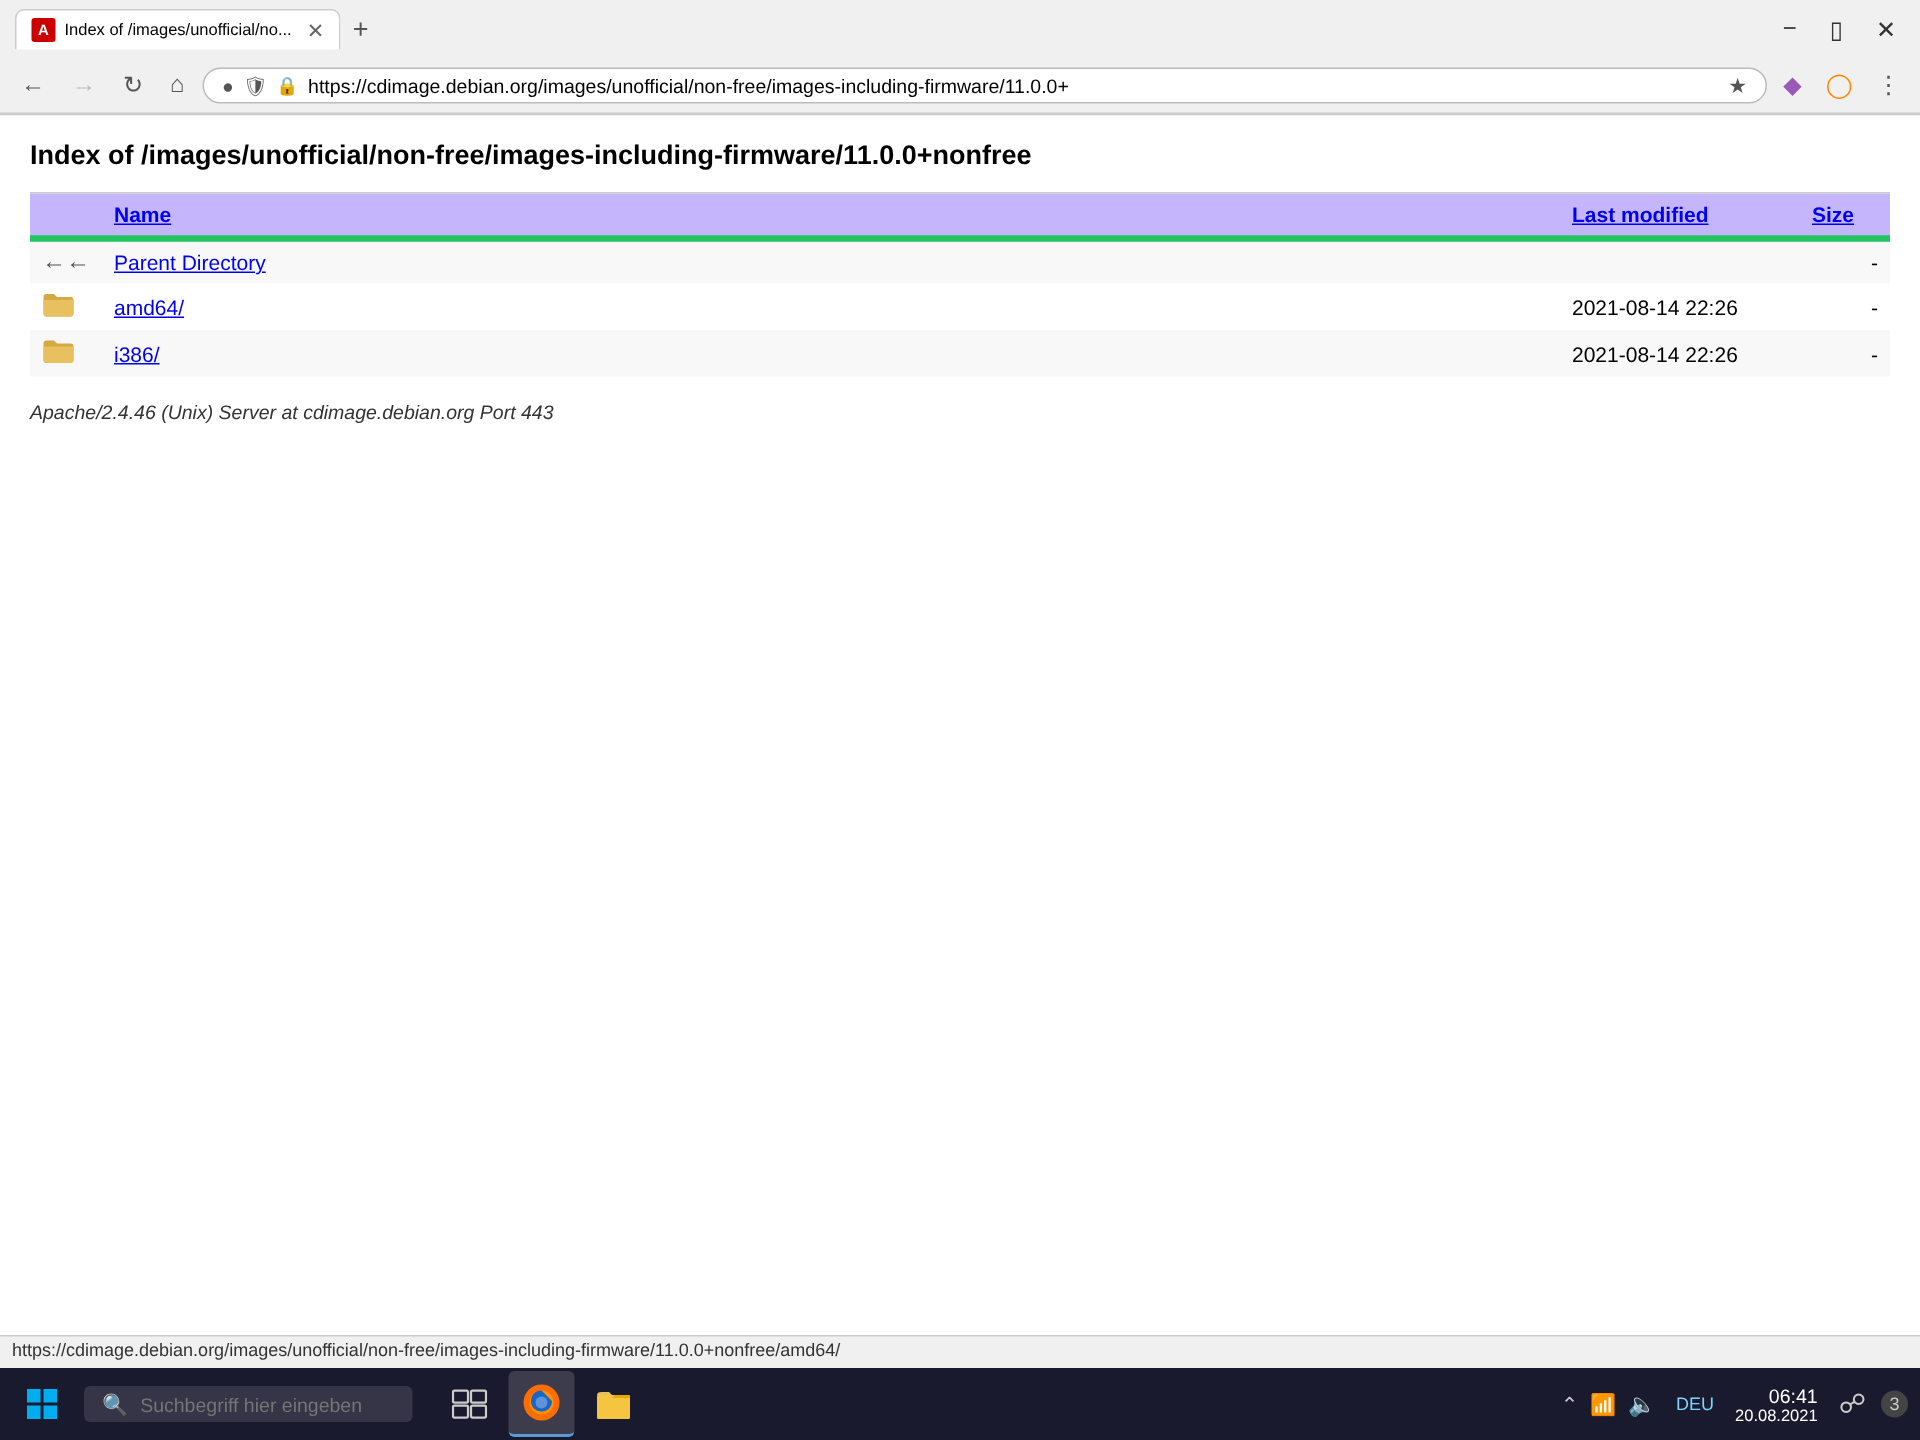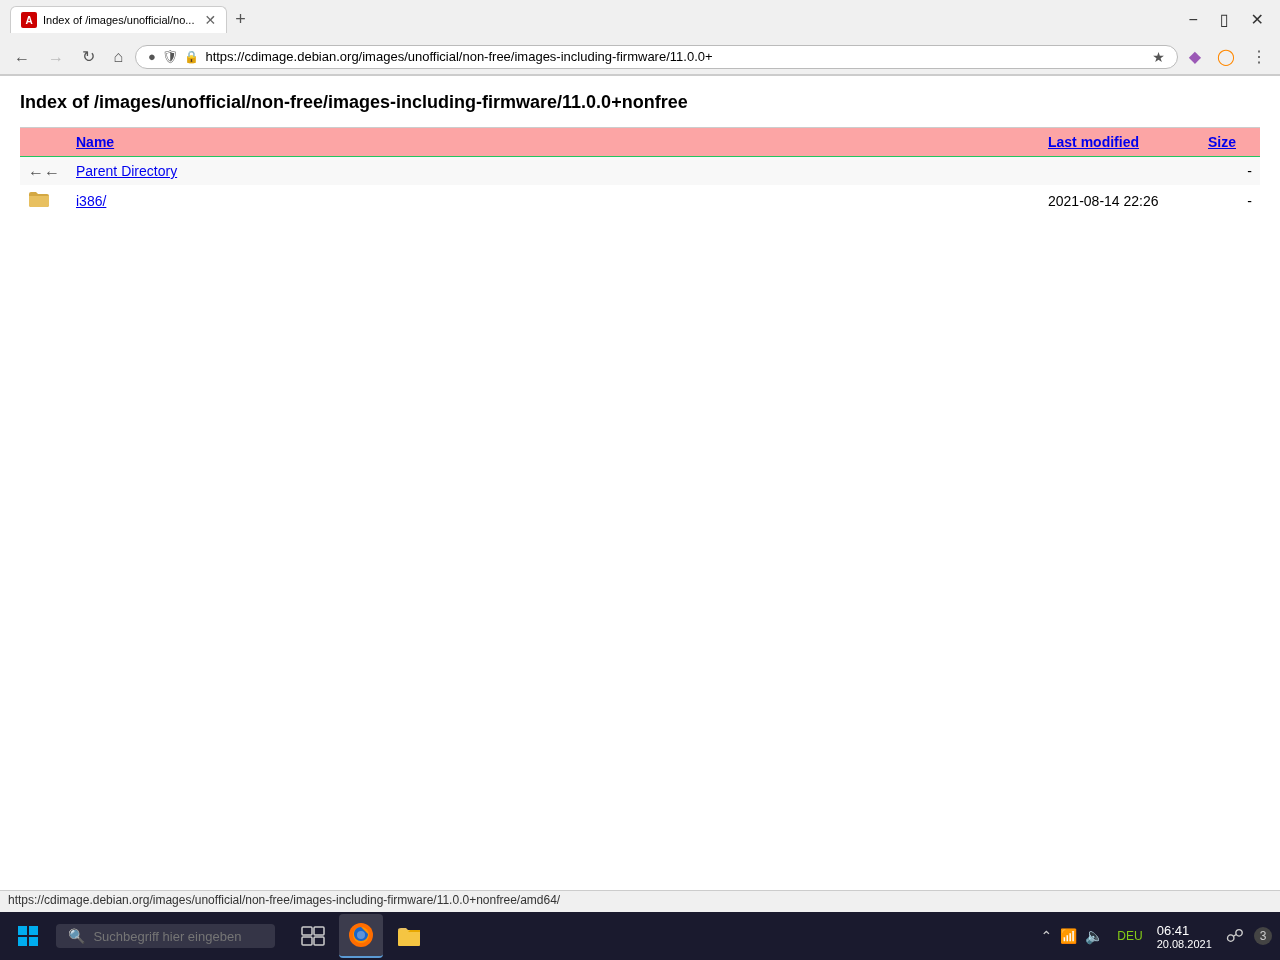--- a/index.html
+++ b/index.html
@@ -25,21 +25,21 @@
     .address-bar .star-icon { color: #555; font-size: 14px; cursor: pointer; }
     .nav-extra { display: flex; align-items: center; gap: 6px; }
     .nav-extra-btn { background: none; border: none; cursor: pointer; font-size: 16px; color: #555; padding: 4px 5px; border-radius: 4px; }
 
     
     .page-content { flex: 1; overflow-y: auto; padding: 16px 20px; background: #fff; }
     .page-title { font-size: 18px; font-weight: bold; margin-bottom: 14px; color: #000; }
 
     
     .dir-table { width: 100%; border-collapse: collapse; }
-    .dir-table thead tr { background: #fca5a5; border-top: 1px solid #ccc; border-bottom: 1px solid #22c55e; }
+    .dir-table thead tr { background: #c4b5fd; border-top: 1px solid #ccc; border-bottom: 4px solid #22c55e; }
     .dir-table th { text-align: left; padding: 6px 8px; font-weight: normal; }
     .dir-table th a { color: #00e; text-decoration: underline; cursor: pointer; font-weight: bold; }
     .dir-table td { padding: 5px 8px; vertical-align: middle; }
     .dir-table tbody tr:nth-child(odd) { background: #f8f8f8; }
     .dir-table tbody tr:nth-child(even) { background: #fff; }
     .col-icon { width: 30px; }
     .col-name { }
     .col-modified { width: 160px; white-space: nowrap; }
     .col-size { width: 60px; text-align: right; }
 
@@ -54,24 +54,24 @@
     .taskbar-start { display: flex; align-items: center; justify-content: center; width: 40px; height: 40px; cursor: pointer; border-radius: 4px; }
     .taskbar-search { display: flex; align-items: center; background: rgba(255,255,255,0.12); border-radius: 4px; padding: 4px 12px; gap: 8px; min-width: 200px; margin: 0 8px; }
     .taskbar-search input { background: transparent; border: none; outline: none; color: #fff; font-size: 13px; width: 170px; }
     .taskbar-apps { display: flex; align-items: center; gap: 4px; margin-left: 8px; }
     .taskbar-app { display: flex; align-items: center; justify-content: center; width: 44px; height: 44px; border-radius: 4px; cursor: pointer; }
     .taskbar-app.active { background: rgba(255,255,255,0.15); border-bottom: 2px solid #5b9bd5; }
     .taskbar-spacer { flex: 1; }
     .taskbar-sys { display: flex; align-items: center; gap: 6px; }
     .taskbar-sys-icons { display: flex; align-items: center; gap: 2px; }
     .taskbar-sys-icon { font-size: 14px; color: #ccc; padding: 2px 3px; cursor: pointer; }
-    .taskbar-clock { color: #fff; font-size: 12px; text-align: left; padding: 0 4px; }
+    .taskbar-clock { color: #fff; font-size: 12px; text-align: right; padding: 0 4px; }
     .taskbar-clock .time { font-size: 13px; }
     .taskbar-clock .date { font-size: 11px; }
-    .taskbar-lang { color: #84cc16; font-size: 12px; padding: 0 4px; }
+    .taskbar-lang { color: #7dd3fc; font-size: 12px; padding: 0 4px; }
     .taskbar-notif { color: #ccc; font-size: 18px; padding: 0 4px; cursor: pointer; }
   </style>
 </head>
 <body>
 
 <div class="browser-chrome">
 
   <div class="title-bar">
     <div class="tab-bar">
       <div class="tab">
@@ -135,27 +135,37 @@
           <td class="col-icon"><span style="font-size:16px;color:#555;">←←</span></td>
           <td class="col-name"><a class="entry-link" href="/images/unofficial/non-free/images-including-firmware/">Parent Directory</a></td>
           <td class="col-modified"></td>
           <td class="col-size">-</td>
         </tr>
         <tr>
           <td class="col-icon"><svg width="22" height="18" viewBox="0 0 22 18">
         <path d="M1 4 Q1 2, 3 2 L8 2 L10 4 L19 4 Q21 4, 21 6 L21 15 Q21 17, 19 17 L3 17 Q1 17, 1 15 Z" fill="#d4a843"></path>
         <path d="M1 6 L21 6 L21 15 Q21 17, 19 17 L3 17 Q1 17, 1 15 Z" fill="#e8c060"></path>
       </svg></td>
+          <td class="col-name"><a class="entry-link" href="amd64/">amd64/</a></td>
+          <td class="col-modified">2021-08-14 22:26</td>
+          <td class="col-size">-</td>
+        </tr>
+        <tr>
+          <td class="col-icon"><svg width="22" height="18" viewBox="0 0 22 18">
+        <path d="M1 4 Q1 2, 3 2 L8 2 L10 4 L19 4 Q21 4, 21 6 L21 15 Q21 17, 19 17 L3 17 Q1 17, 1 15 Z" fill="#d4a843"></path>
+        <path d="M1 6 L21 6 L21 15 Q21 17, 19 17 L3 17 Q1 17, 1 15 Z" fill="#e8c060"></path>
+      </svg></td>
           <td class="col-name"><a class="entry-link" href="i386/">i386/</a></td>
           <td class="col-modified">2021-08-14 22:26</td>
           <td class="col-size">-</td>
         </tr>
       </tbody>
   </table>
 
+  <p class="server-info">Apache/2.4.46 (Unix) Server at cdimage.debian.org Port 443</p>
 </div>
 
 <div class="status-bar">
   <span>https://cdimage.debian.org/images/unofficial/non-free/images-including-firmware/11.0.0+nonfree/amd64/</span>
 </div>
 
 <div class="taskbar">
   <div class="taskbar-start">
 
     <svg width="20" height="20" viewBox="0 0 20 20">

